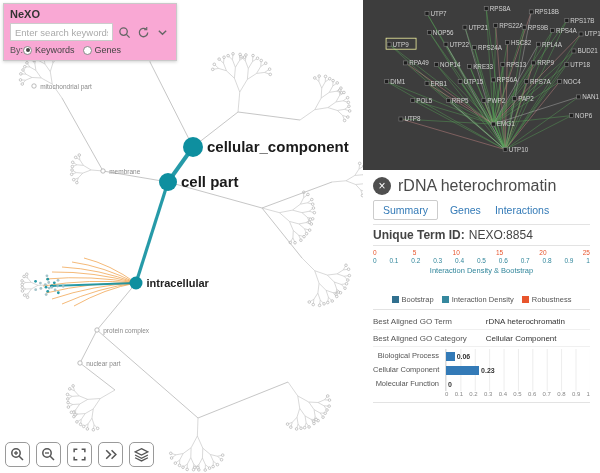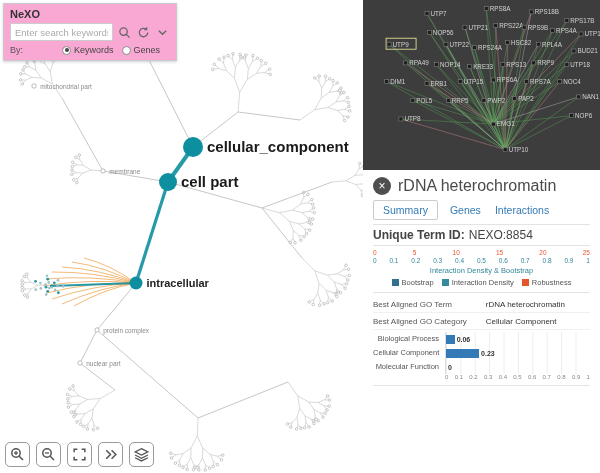--- a/index.html
+++ b/index.html
@@ -13,21 +13,21 @@
 
   
   #search-panel{position:absolute;left:3px;top:3px;width:174px;background:#f9a8d4;border:1px solid #c9c9c9;
     box-shadow:0 1px 3px rgba(0,0,0,.18);padding:4px 6px 5px;z-index:5}
   #search-title{font-size:11px;font-weight:bold;color:#333;margin-bottom:3px}
   .search-row{display:flex;align-items:center;gap:3px}
   #search-input{flex:1;min-width:0;border:1px solid #ccc;font-size:9.5px;padding:2px 4px;height:18px;color:#333;
     font-family:"Liberation Sans",sans-serif}
   #search-input::placeholder{color:#aaa}
   .mini-icon{width:16px;height:16px;display:flex;align-items:center;justify-content:center;color:#666;flex:0 0 auto}
-  .by-row{display:flex;align-items:flex-end;gap:6px;margin-top:4px;font-size:9px;color:#555}
+  .by-row{display:flex;align-items:flex-end;margin-top:4px;font-size:9px;color:#555}
   .radio-opt{display:flex;align-items:center;gap:3px;cursor:pointer}
   .radio-circle{width:9px;height:9px;border:1px solid #888;border-radius:50%;display:inline-block;position:relative;background:#fff}
   .radio-circle.checked::after{content:"";position:absolute;left:1.5px;top:1.5px;width:4px;height:4px;border-radius:50%;background:#444}
   .radio-label{font-size:9px;color:#444}
 
   
   #toolbar{position:absolute;left:5px;bottom:6px;display:flex;gap:6px;z-index:5}
   .tool-btn{width:25px;height:25px;border:1.5px solid #9a9a9a;background:#fff;border-radius:5px;
     display:flex;align-items:center;justify-content:center;color:#555;cursor:pointer;padding:0}
 
@@ -52,21 +52,21 @@
   
   .rb-ticks{display:flex;justify-content:space-between;font-size:6.5px;line-height:8px}
   .rb-ticks.top{color:#e8552d}
   .rb-ticks.bottom{color:#31869b}
   .rb-area{position:relative;padding:3px 0;border-left:1px solid #ddd;
     background-image:linear-gradient(90deg,#ececec 1px,transparent 1px);background-size:10% 100%}
   .rb-row{height:10px;margin:5px 0;display:flex;align-items:center}
   .rb-bar{height:10px}
   .rb-val{font-size:7.5px;font-weight:bold;color:#333;margin-left:3px}
   .rb-caption{font-size:7.5px;color:#31869b;text-align:center;margin-top:1px}
-  .rb-legend{display:flex;justify-content:center;gap:8px;margin-top:3px;align-items:center}
+  .rb-legend{display:flex;justify-content:center;gap:8px;margin-top:20px;align-items:center}
   .lg-item{display:flex;align-items:center;gap:3px}
   .lg-sw{width:7px;height:7px;display:inline-block}
   .lg-label{font-size:7.5px;color:#555}
 
   
   .align-row{display:flex;font-size:8px;padding:3.5px 0;border-bottom:1px solid #f0f0f0}
   .align-row .al{width:52%;color:#555}
   .align-row .av{width:48%;color:#333}
 
   
@@ -635,21 +635,21 @@
             </svg>
       </span>
       <span class="mini-icon">
         <svg width="11" height="11" viewBox="0 0 12 12">
               <polyline points="2,4 6,8 10,4" fill="none" stroke="currentColor" stroke-width="1.5"></polyline>
             </svg>
       </span>
     </div>
     <div class="by-row">
       <span>By:</span>
-      <span id="search-by-options" style="display: inline-flex; gap: 8px; margin-left: 33px;">
+      <span id="search-by-options" style="display: inline-flex; gap: 8px;">
             <span class="radio-opt">
               <span class="radio-circle checked"></span>
               <span class="radio-label">Keywords</span>
             </span>
             <span class="radio-opt">
               <span class="radio-circle"></span>
               <span class="radio-label">Genes</span>
             </span>
           </span>
     </div>

